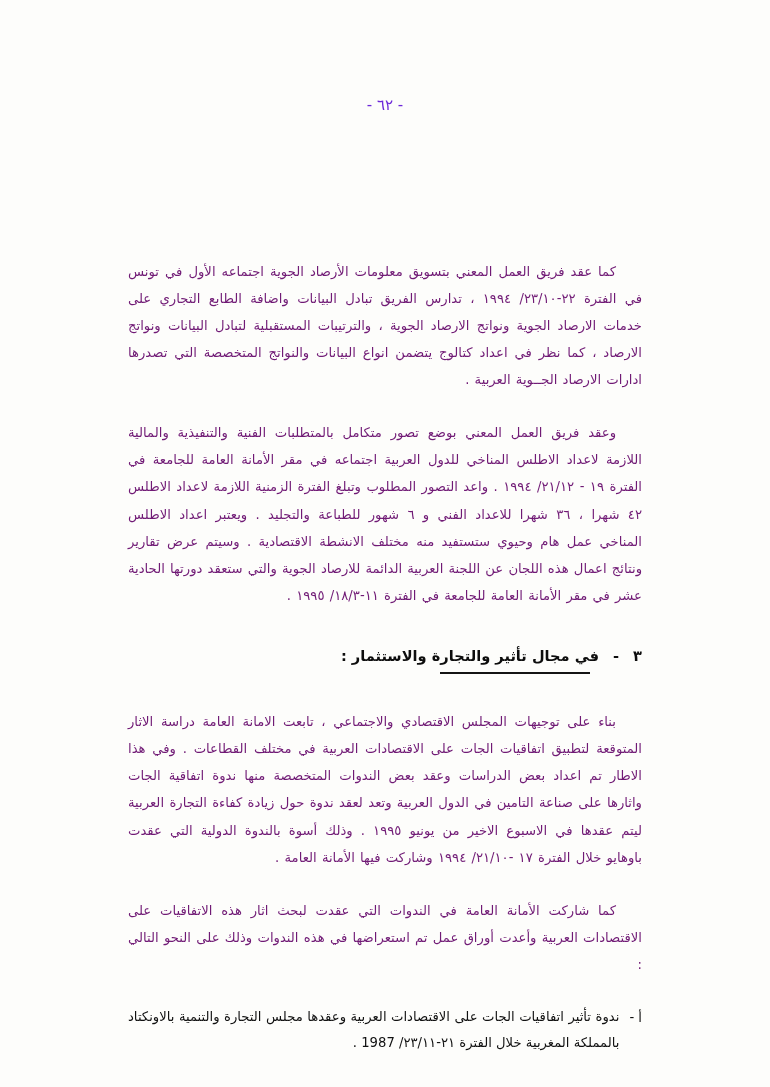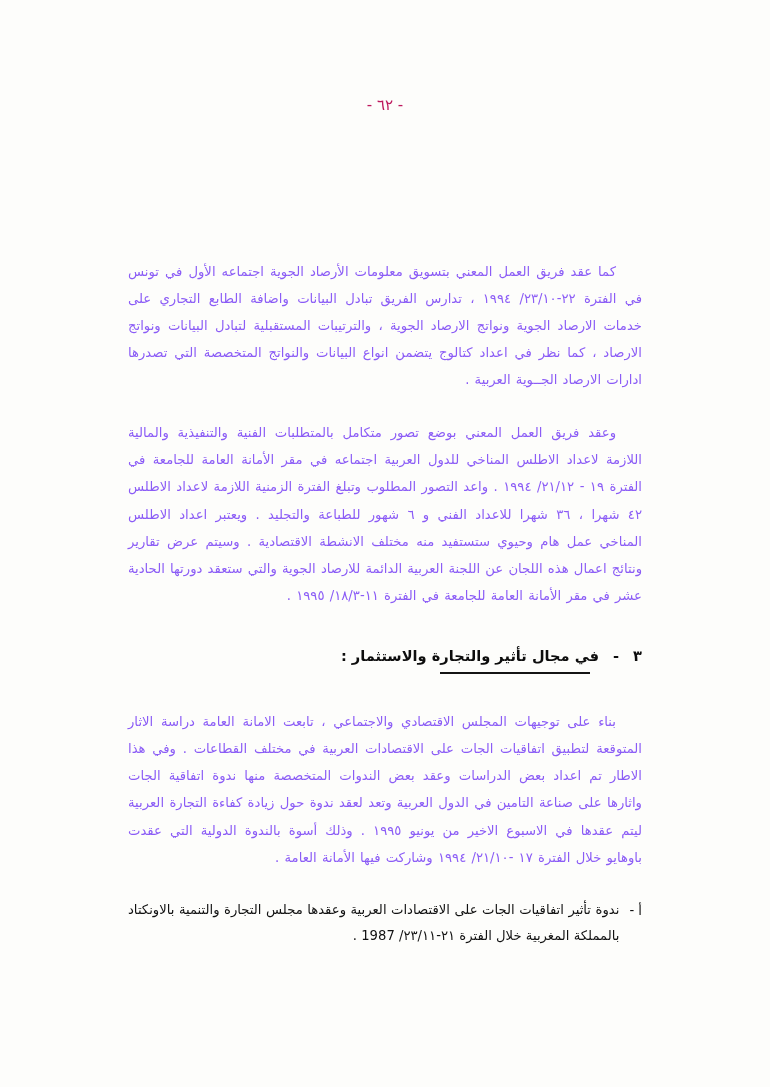--- a/index.html
+++ b/index.html
@@ -21,37 +21,37 @@
     background: #fdfdfb;
   }
   .page-number {
     position: absolute;
     top: 96px;
     left: 0;
     right: 0;
     text-align: center;
     font-size: 15px;
     letter-spacing: 1px;
-    color: #be185d;
+    color: #6d28d9;
   }
   .content {
     position: absolute;
     top: 258px;
     right: 128px;
     left: 128px;
     direction: rtl;
     text-align: right;
   }
   p.para {
     margin: 0 0 26px 0;
     font-size: 13.2px;
     line-height: 2.05;
     text-align: justify;
     text-justify: inter-word;
-    color: #8b5cf6;
+    color: #701a75;
     word-spacing: 1px;
   }
   p.para.indent {
     text-indent: 26px;
   }
   .section-heading {
     margin: 38px 0 8px 0;
     display: flex;
     flex-direction: row;
     align-items: baseline;
@@ -108,20 +108,21 @@
     <div class="section-heading">
       <span class="sec-num">٣</span>
       <span class="sec-dash">-</span>
       <span class="sec-title">في مجال تأثير والتجارة والاستثمار :</span>
     </div>
 
     <div class="heading-rule"></div>
 
     <p class="para indent">بناء على توجيهات المجلس الاقتصادي والاجتماعي ، تابعت الامانة العامة دراسة الاثار المتوقعة لتطبيق اتفاقيات الجات على الاقتصادات العربية في مختلف القطاعات . وفي هذا الاطار تم اعداد بعض الدراسات وعقد بعض الندوات المتخصصة منها ندوة اتفاقية الجات واثارها على صناعة التامين في الدول العربية وتعد لعقد ندوة حول زيادة كفاءة التجارة العربية ليتم عقدها في الاسبوع الاخير من يونيو ١٩٩٥ . وذلك أسوة بالندوة الدولية التي عقدت باوهايو خلال الفترة ١٧ -٢١/١٠/ ١٩٩٤ وشاركت فيها الأمانة العامة .</p>
 
+    <p class="para indent">كما شاركت الأمانة العامة في الندوات التي عقدت لبحث اثار هذه الاتفاقيات على الاقتصادات العربية وأعدت أوراق عمل تم استعراضها في هذه الندوات وذلك على النحو التالي :</p>
 
     <div class="list-item">
       <span class="marker">أ -</span>
       <span class="item-text">ندوة تأثير اتفاقيات الجات على الاقتصادات العربية وعقدها مجلس التجارة والتنمية بالاونكتاد بالمملكة المغربية خلال الفترة ٢١-٢٣/١١/ 1987 .</span>
     </div>
 
   </div>
 </div>
 
 </body></html>

